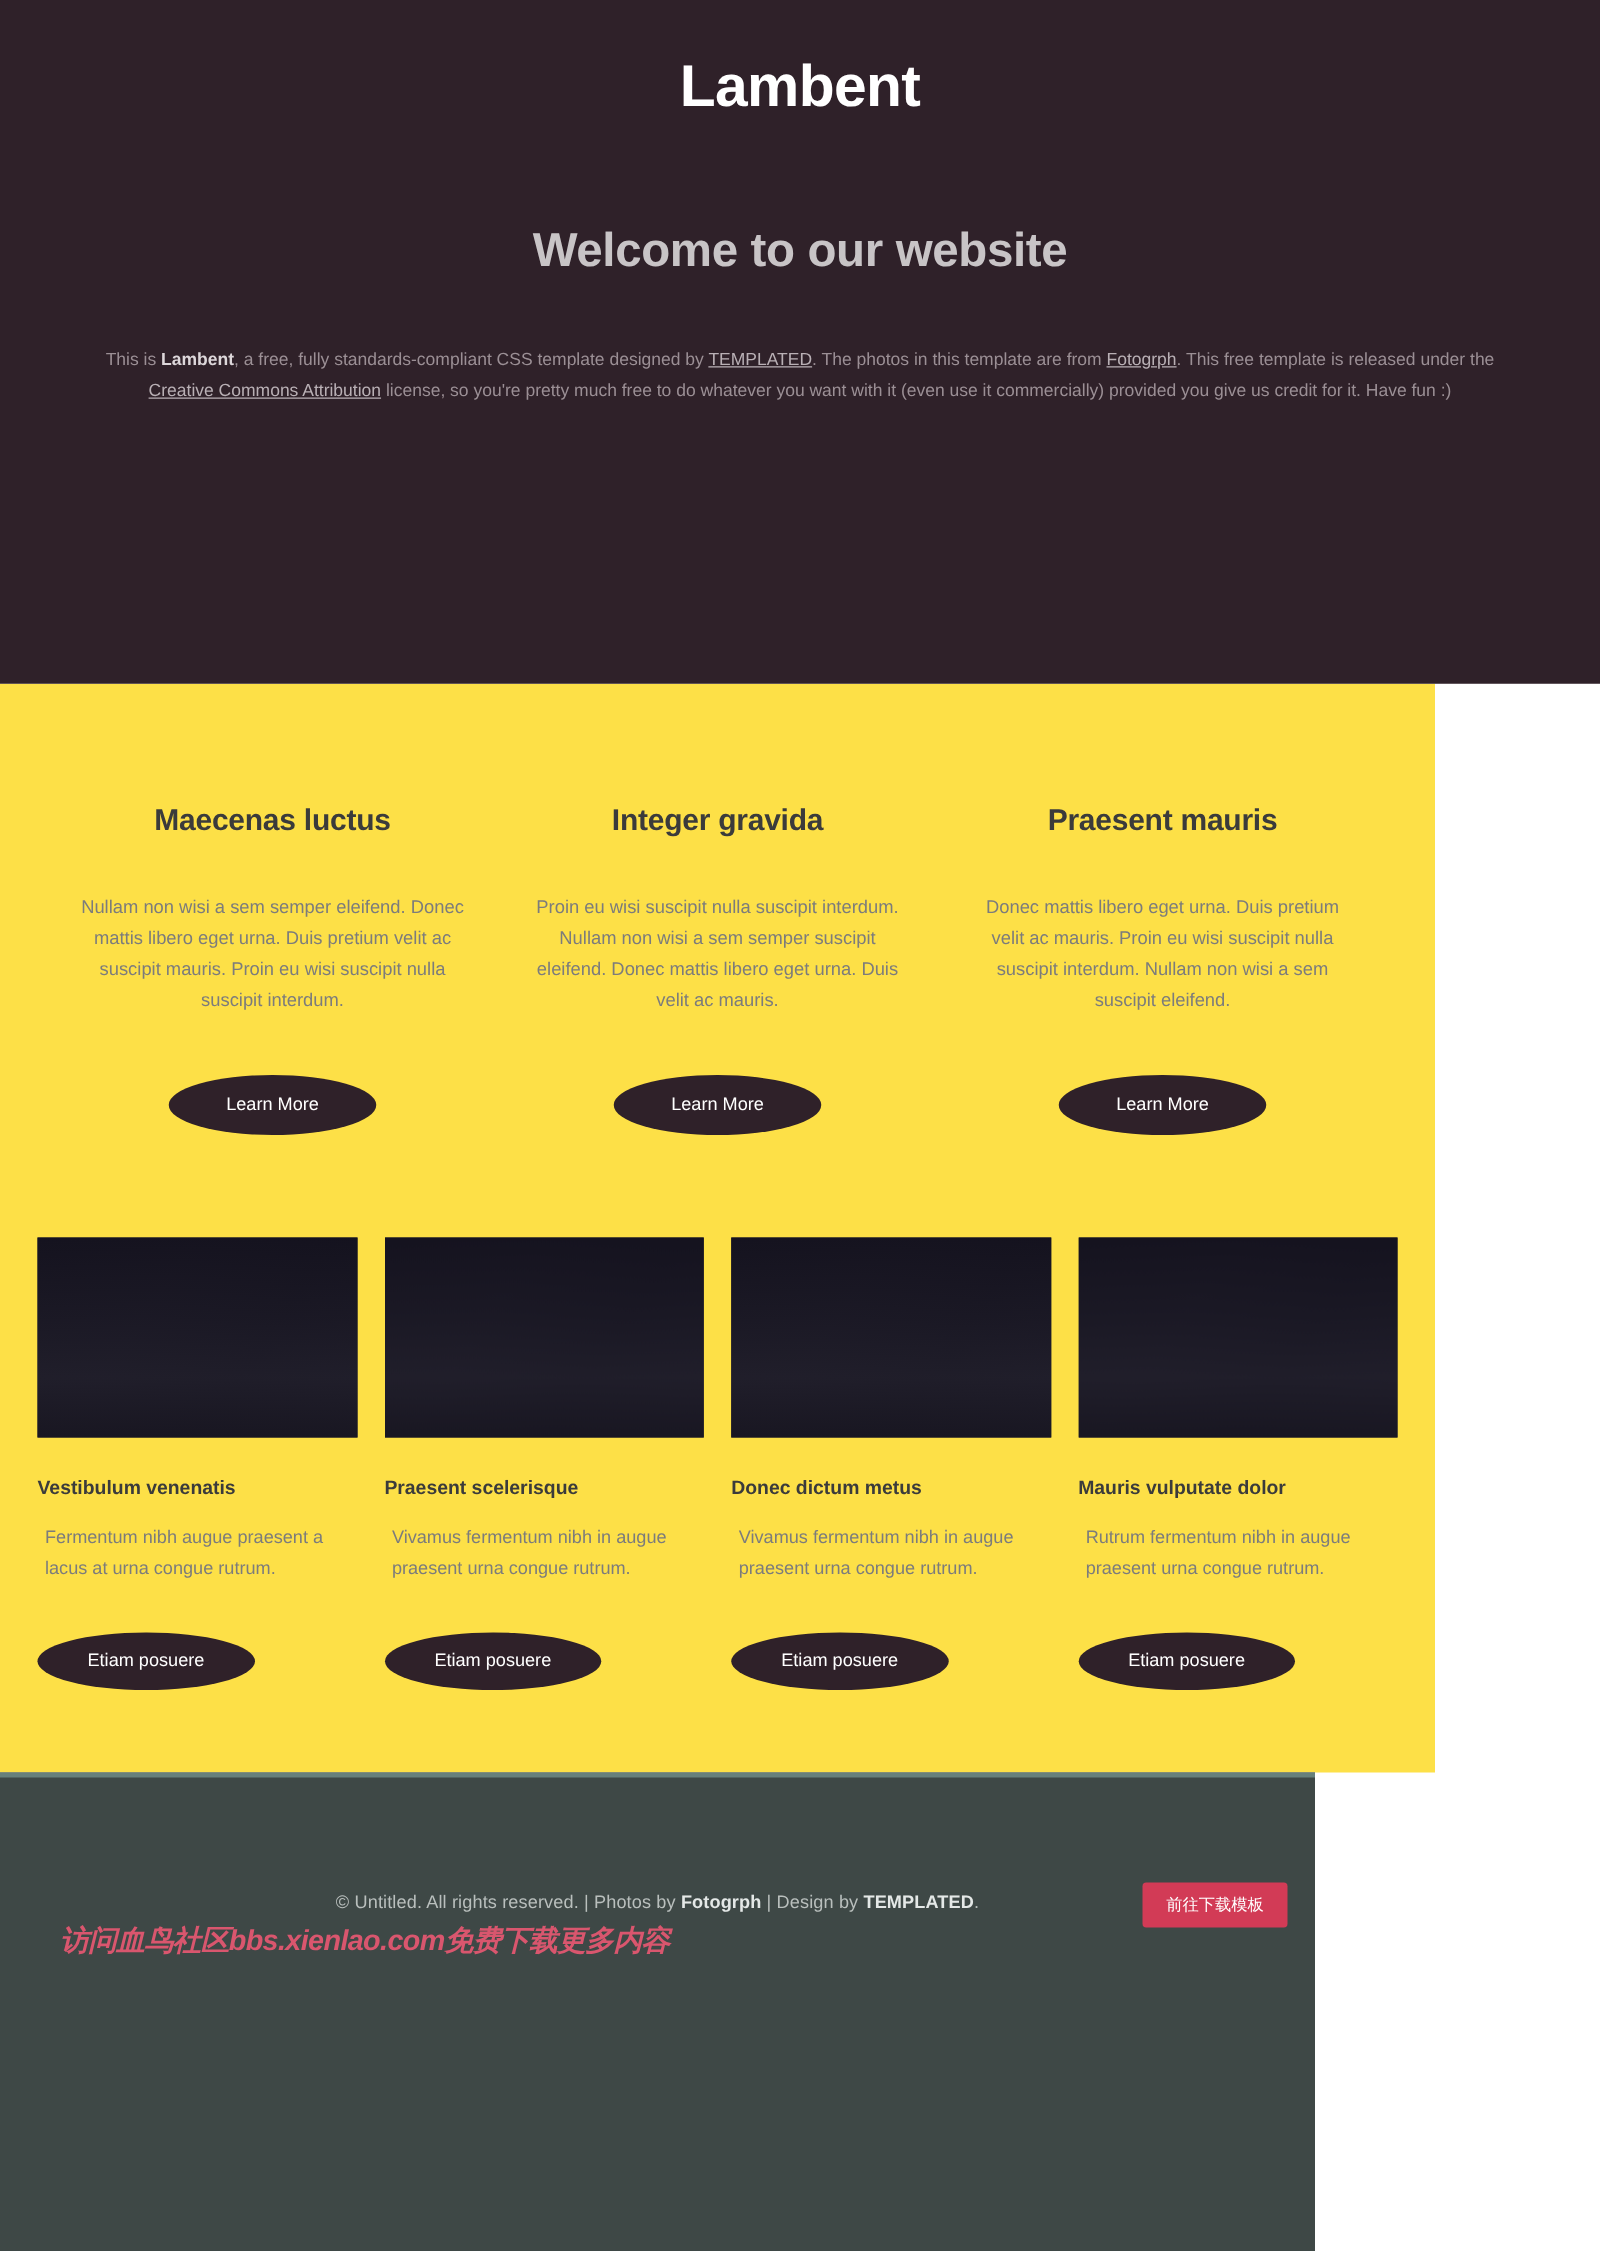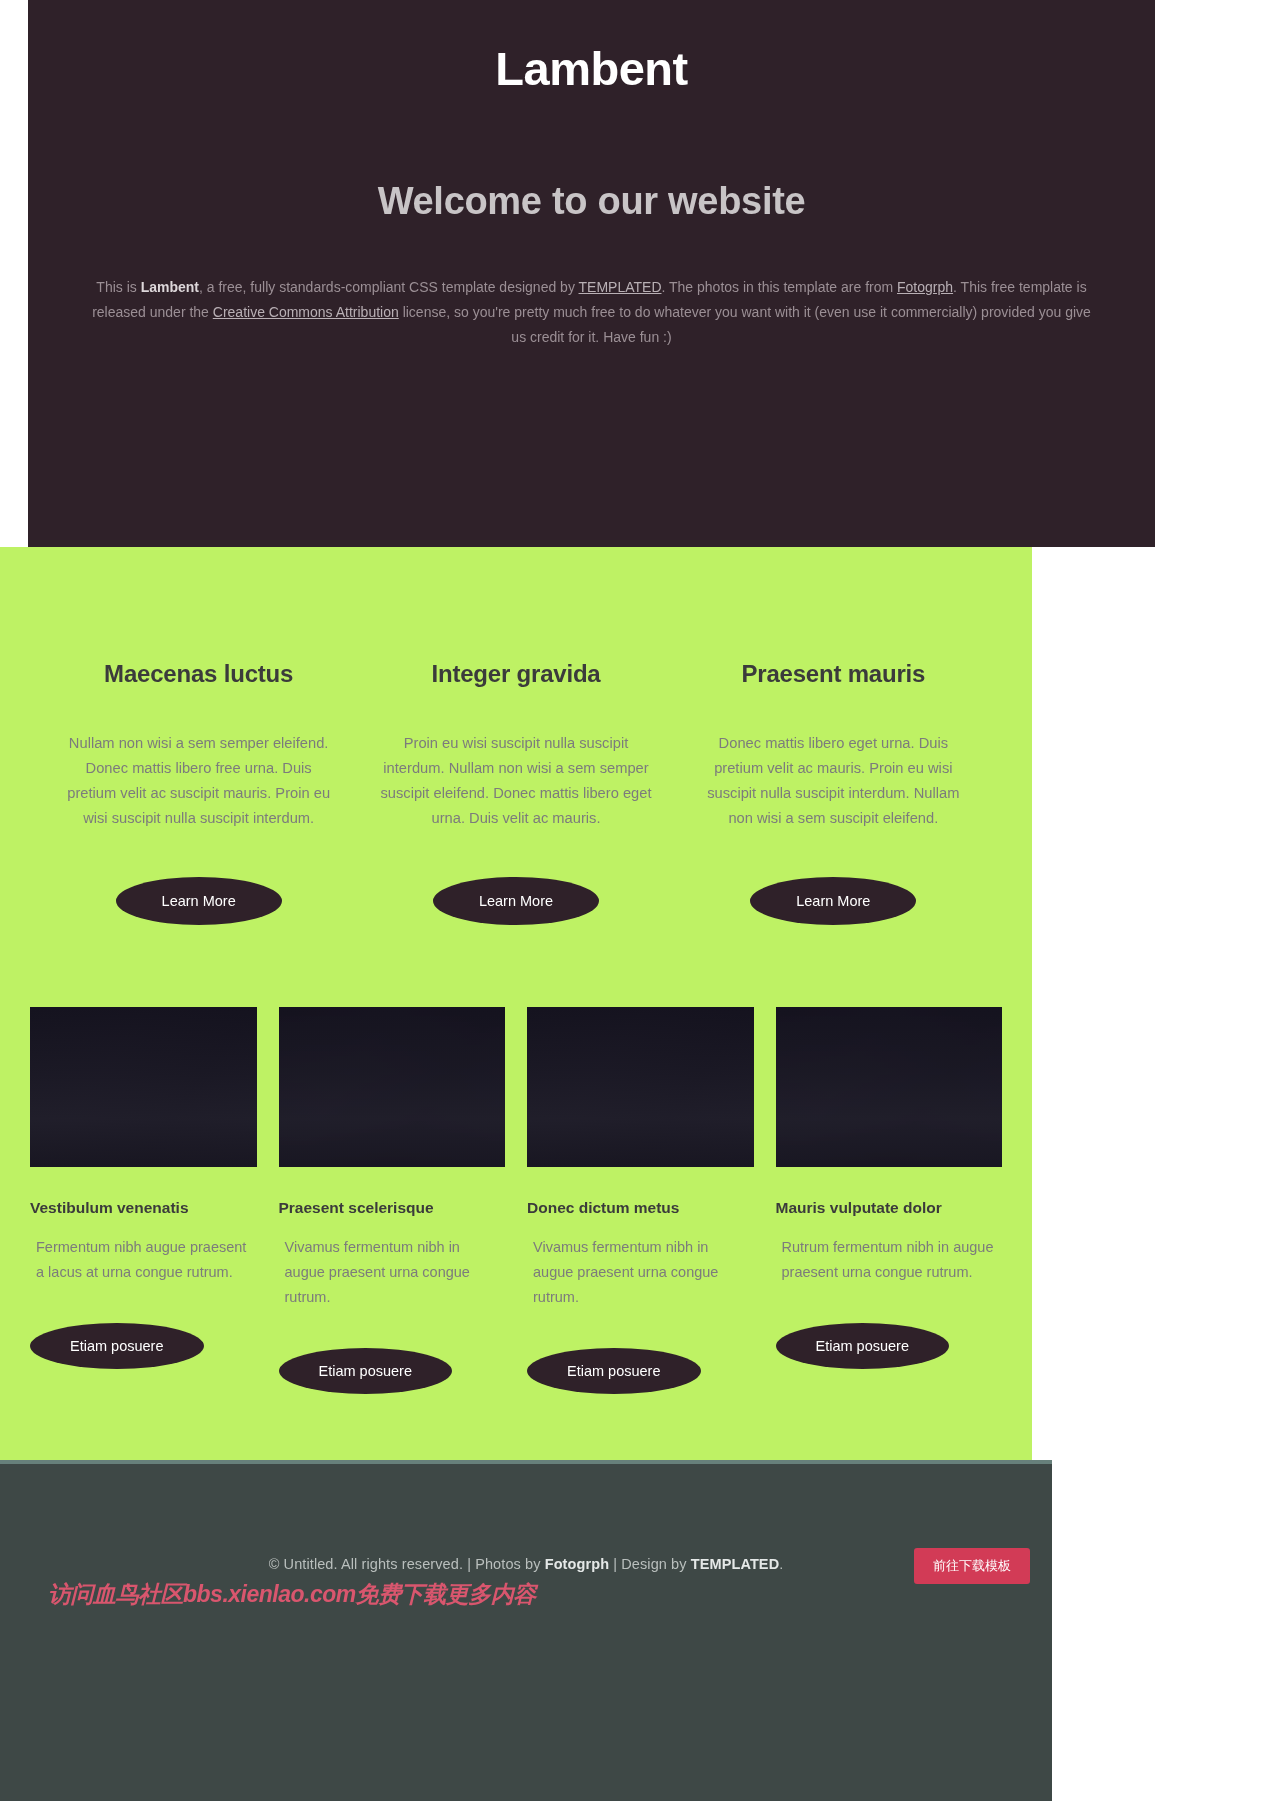--- a/index.html
+++ b/index.html
@@ -8,24 +8,23 @@
     width: 1280px;
     height: 1801px;
     overflow: hidden;
     font-family: "Liberation Sans", sans-serif;
     background: #ffffff;
   }
 
   
   #header-region {
     background: #2f2129;
-    width: 1127px;
+    width: 1280px;
     height: 547px;
     position: relative;
-    margin-left: 28px;
   }
 
   #site-title {
     text-align: center;
     color: #ffffff;
     font-size: 47px;
     font-weight: bold;
     letter-spacing: -0.5px;
     padding-top: 42px;
     line-height: 1.15;
@@ -77,23 +76,23 @@
   }
 
   #welcome-paragraph b { color: #ddd7da; font-weight: bold; }
   #welcome-paragraph a {
     color: #b9b0b5;
     text-decoration: underline;
   }
 
   
   #main-region {
-    background: #bef264;
-    width: 1032px;
-    padding-top: 17px;
+    background: #fde047;
+    width: 1148px;
+    padding-top: 0;
   }
 
   #feature-columns {
     display: flex;
     padding: 96px 40px 0 40px;
     gap: 0;
   }
 
   .feature-col {
     flex: 1 1 0;
@@ -237,21 +236,21 @@
     <p id="welcome-paragraph"><span>This is </span><b>Lambent</b><span>, a free, fully standards-compliant CSS template designed by </span><a href="#">TEMPLATED</a><span>. The photos in this template are from </span><a href="#">Fotogrph</a><span>. This free template is released under the </span><a href="#">Creative Commons Attribution</a><span> license, so you're pretty much free to do whatever you want with it (even use it commercially) provided you give us credit for it. Have fun :)</span></p>
   </div>
 </div>
 
 <div id="main-region">
 
   <div id="feature-columns">
 
     <div class="feature-col">
       <h2 class="feature-title">Maecenas luctus</h2>
-      <p class="feature-text">Nullam non wisi a sem semper eleifend. Donec mattis libero free urna. Duis pretium velit ac suscipit mauris. Proin eu wisi suscipit nulla suscipit interdum.</p>
+      <p class="feature-text">Nullam non wisi a sem semper eleifend. Donec mattis libero eget urna. Duis pretium velit ac suscipit mauris. Proin eu wisi suscipit nulla suscipit interdum.</p>
       <div class="learn-more-wrap">
         <a class="btn-ellipse learn-more" href="#">Learn More</a>
       </div>
     </div>
 
     <div class="feature-col">
       <h2 class="feature-title">Integer gravida</h2>
       <p class="feature-text">Proin eu wisi suscipit nulla suscipit interdum. Nullam non wisi a sem semper suscipit eleifend. Donec mattis libero eget urna. Duis velit ac mauris.</p>
       <div class="learn-more-wrap">
         <a class="btn-ellipse learn-more" href="#">Learn More</a>

